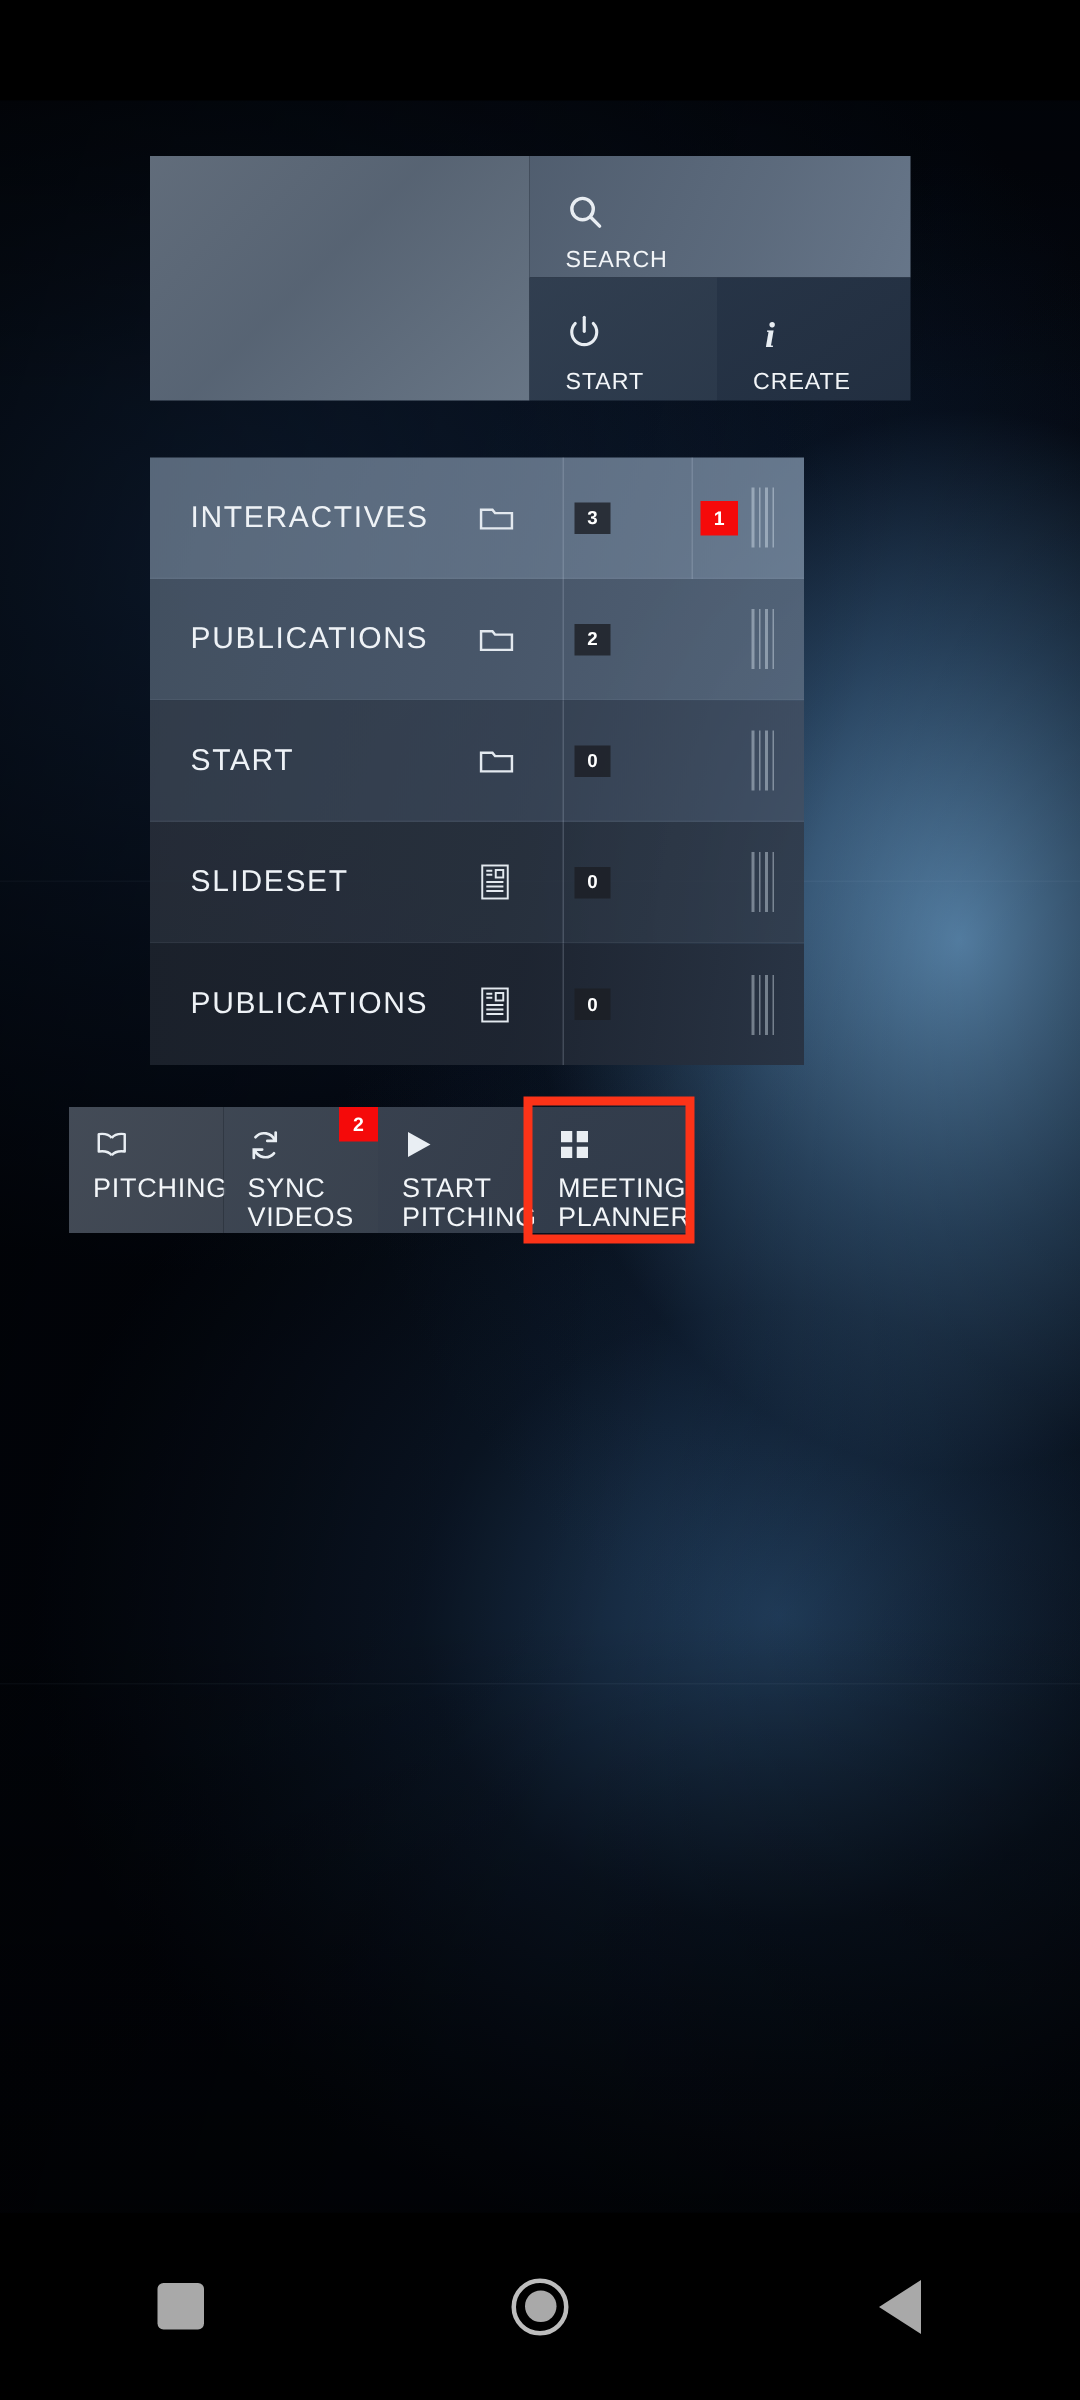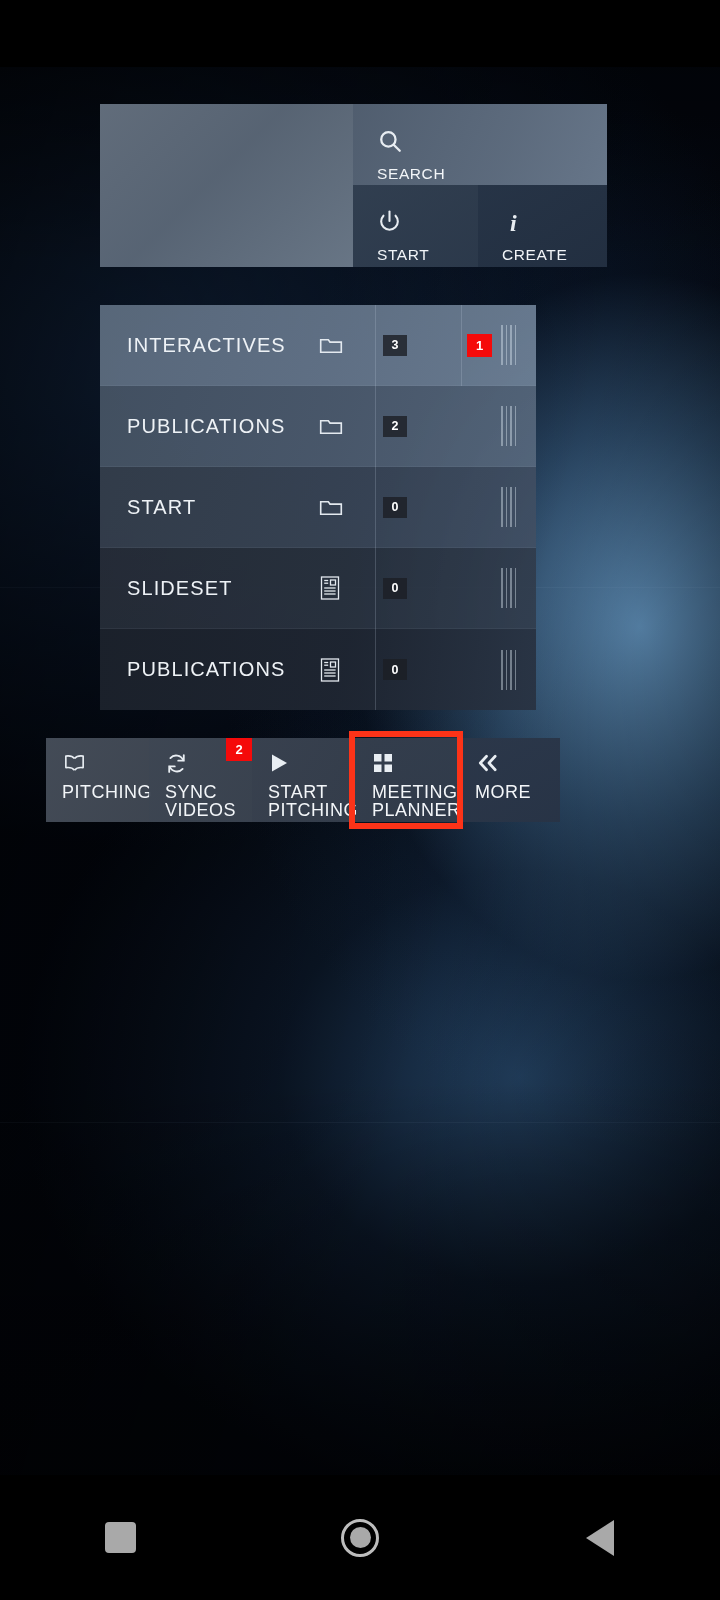--- a/index.html
+++ b/index.html
@@ -405,29 +405,20 @@
           <rect x="12.5" y="2" width="7.5" height="7.5"></rect>
           <rect x="2" y="12.5" width="7.5" height="7.5"></rect>
           <rect x="12.5" y="12.5" width="7.5" height="7.5"></rect>
         </svg>
       </span>
       <span class="tb-label">MEETING
 PLANNER</span>
     </div>
 
 
-    <div class="tb-btn" id="tb-more">
-      <span class="tb-icon">
-        <svg width="25" height="22" viewBox="0 0 26 22" fill="none" stroke="currentColor" stroke-width="2.8" stroke-linecap="round" stroke-linejoin="round">
-          <polyline points="12,4 5.5,11 12,18"></polyline>
-          <polyline points="21,4 14.5,11 21,18"></polyline>
-        </svg>
-      </span>
-      <span class="tb-label">MORE</span>
-    </div>
   </div>
 
   <div id="highlight-box"></div>
 
   <div id="nav-bar">
     <div class="nav-btn">
       <span class="nav-square"></span>
     </div>
     <div class="nav-btn">
       <span class="nav-circle">

